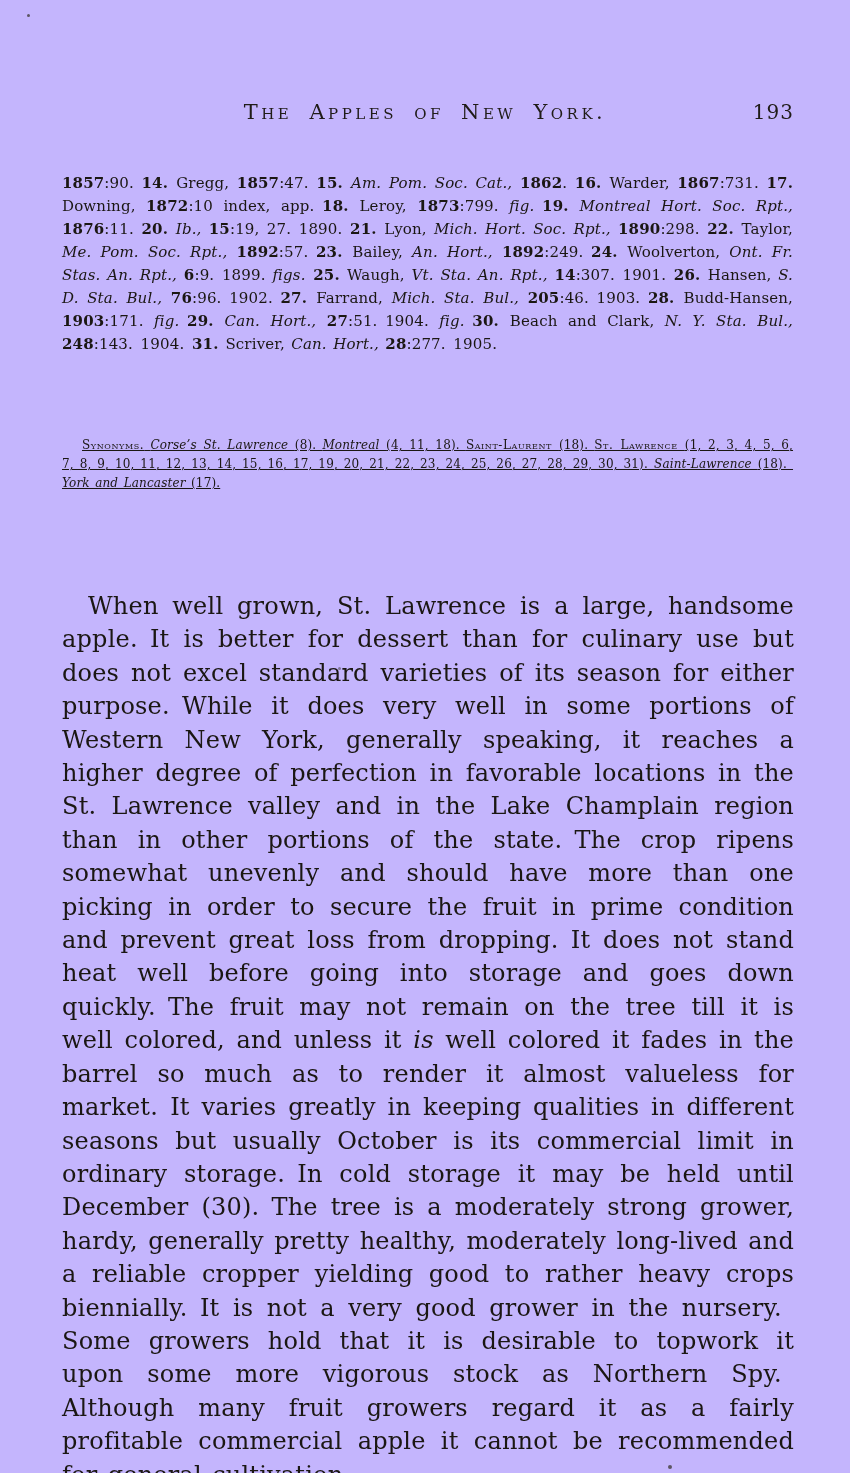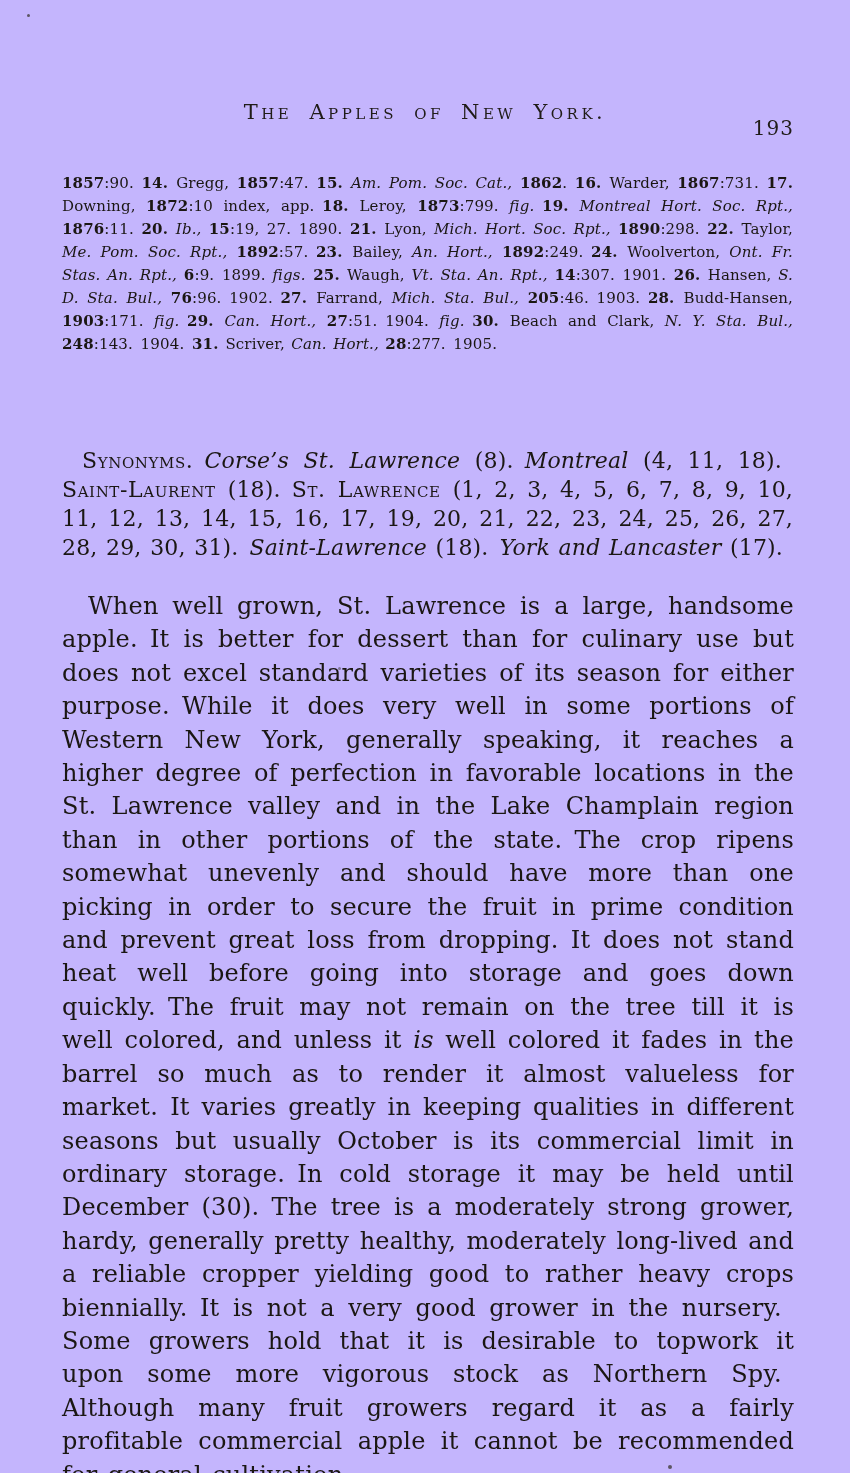--- a/index.html
+++ b/index.html
@@ -17,43 +17,44 @@
     top: 100px; left: 0; width: 100%;
     text-align: center;
     font-variant: small-caps;
     font-size: 21px;
     letter-spacing: 3.5px;
     word-spacing: 7px;
     color: #201c18;
   }
   .page-num {
     position: absolute;
-    top: 116px; right: 56px;
+    top: 100px; right: 56px;
     font-size: 20px;
     letter-spacing: 1px;
     color: #201c18;
   }
   .citations {
     position: absolute;
     top: 157px; left: 62px; width: 731px;
     font-size: 15px;
     line-height: 23px;
     text-align: justify;
     letter-spacing: 0.15px;
     word-spacing: 1.5px;
   }
   .synonyms {
     position: absolute;
     top: 424px; left: 62px; width: 731px;
-    font-size: 22px;
-    line-height: 29px;
+    font-size: 12px;
+    line-height: 19px;
     text-align: justify;
     letter-spacing: 0.15px;
     word-spacing: 1.5px;
     text-indent: 20px;
+    text-decoration: underline;
   }
   .body-text {
     position: absolute;
     top: 566px; left: 62px; width: 732px;
     font-size: 24px;
     line-height: 33.4px;
     text-align: justify;
     letter-spacing: 0.2px;
     word-spacing: 2.5px;
     text-indent: 26px;

